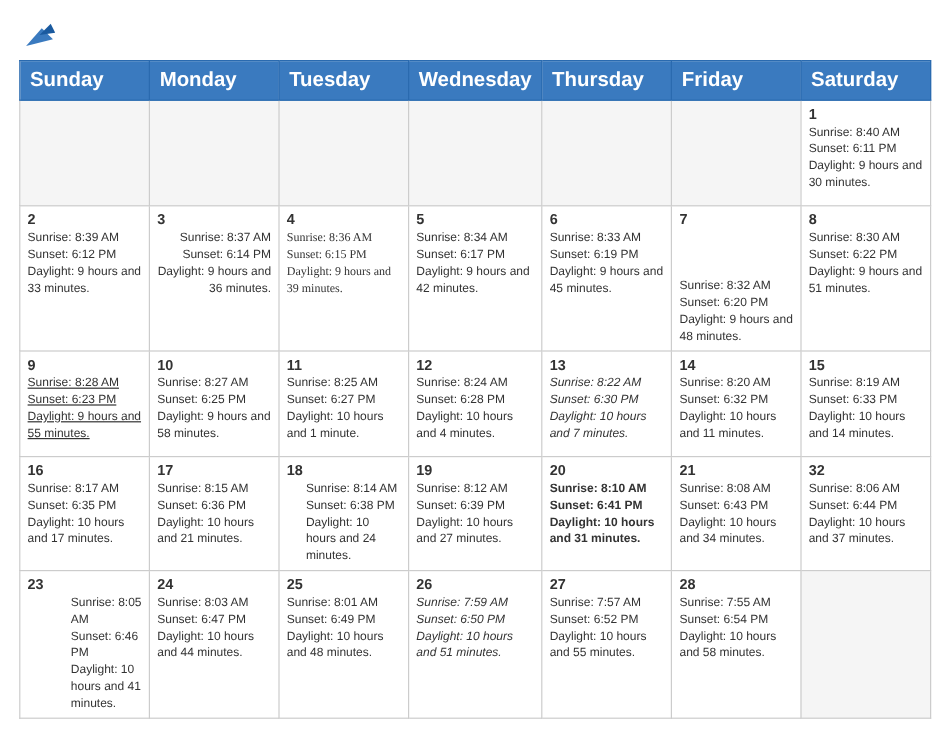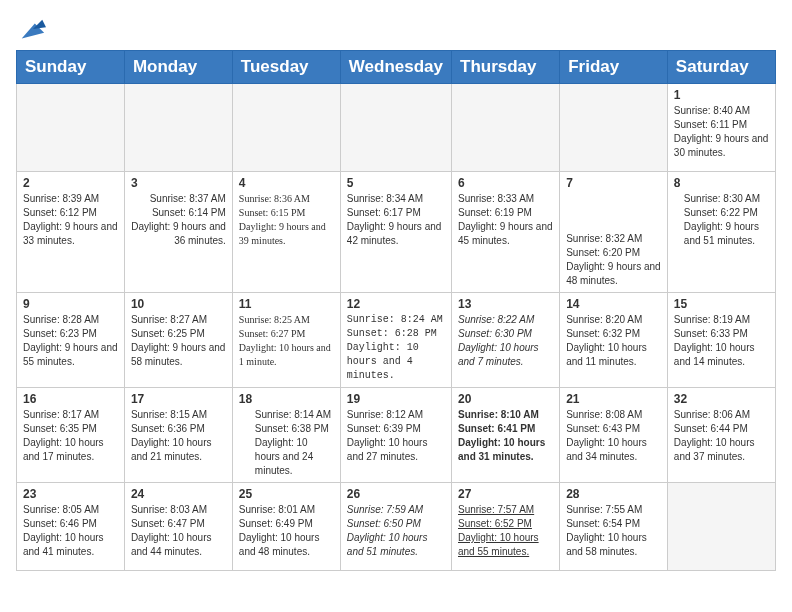--- a/index.html
+++ b/index.html
@@ -164,47 +164,47 @@
 Daylight: 9 hours and 45 minutes.</div>
         </td>
         <td>
           <span class="day-num">7</span>
           <div class="day-info" style="white-space: pre-line; margin-top: 42px;">Sunrise: 8:32 AM
 Sunset: 6:20 PM
 Daylight: 9 hours and 48 minutes.</div>
         </td>
         <td>
           <span class="day-num">8</span>
-          <div class="day-info" style="white-space: pre-line; margin-left: 10px;">Sunrise: 8:30 AM
+          <div class="day-info" style="white-space: pre-line;">Sunrise: 8:30 AM
 Sunset: 6:22 PM
 Daylight: 9 hours and 51 minutes.</div>
         </td>
       </tr>
       <tr>
         <td>
           <span class="day-num">9</span>
-          <div class="day-info" style="white-space: pre-line;">Sunrise: 8:28 AM
+          <div class="day-info" style="white-space: pre-line; text-decoration: underline;">Sunrise: 8:28 AM
 Sunset: 6:23 PM
 Daylight: 9 hours and 55 minutes.</div>
         </td>
         <td>
           <span class="day-num">10</span>
           <div class="day-info" style="white-space: pre-line;">Sunrise: 8:27 AM
 Sunset: 6:25 PM
 Daylight: 9 hours and 58 minutes.</div>
         </td>
         <td>
           <span class="day-num">11</span>
-          <div class="day-info" style="white-space: pre-line; font-family: Liberation Serif, serif;">Sunrise: 8:25 AM
+          <div class="day-info" style="white-space: pre-line;">Sunrise: 8:25 AM
 Sunset: 6:27 PM
 Daylight: 10 hours and 1 minute.</div>
         </td>
         <td>
           <span class="day-num">12</span>
-          <div class="day-info" style="white-space: pre-line; font-family: Liberation Mono, monospace;">Sunrise: 8:24 AM
+          <div class="day-info" style="white-space: pre-line;">Sunrise: 8:24 AM
 Sunset: 6:28 PM
 Daylight: 10 hours and 4 minutes.</div>
         </td>
         <td>
           <span class="day-num">13</span>
           <div class="day-info" style="white-space: pre-line; font-style: italic;">Sunrise: 8:22 AM
 Sunset: 6:30 PM
 Daylight: 10 hours and 7 minutes.</div>
         </td>
         <td>
@@ -260,21 +260,21 @@
         <td>
           <span class="day-num">32</span>
           <div class="day-info" style="white-space: pre-line;">Sunrise: 8:06 AM
 Sunset: 6:44 PM
 Daylight: 10 hours and 37 minutes.</div>
         </td>
       </tr>
       <tr>
         <td>
           <span class="day-num">23</span>
-          <div class="day-info" style="white-space: pre-line;">Sunrise: 8:05 AM
+          <div class="day-info" style="white-space: pre-line; margin-left: 36px;">Sunrise: 8:05 AM
 Sunset: 6:46 PM
 Daylight: 10 hours and 41 minutes.</div>
         </td>
         <td>
           <span class="day-num">24</span>
           <div class="day-info" style="white-space: pre-line;">Sunrise: 8:03 AM
 Sunset: 6:47 PM
 Daylight: 10 hours and 44 minutes.</div>
         </td>
         <td>
@@ -284,21 +284,21 @@
 Daylight: 10 hours and 48 minutes.</div>
         </td>
         <td>
           <span class="day-num">26</span>
           <div class="day-info" style="white-space: pre-line; font-style: italic;">Sunrise: 7:59 AM
 Sunset: 6:50 PM
 Daylight: 10 hours and 51 minutes.</div>
         </td>
         <td>
           <span class="day-num">27</span>
-          <div class="day-info" style="white-space: pre-line; text-decoration: underline;">Sunrise: 7:57 AM
+          <div class="day-info" style="white-space: pre-line;">Sunrise: 7:57 AM
 Sunset: 6:52 PM
 Daylight: 10 hours and 55 minutes.</div>
         </td>
         <td>
           <span class="day-num">28</span>
           <div class="day-info" style="white-space: pre-line;">Sunrise: 7:55 AM
 Sunset: 6:54 PM
 Daylight: 10 hours and 58 minutes.</div>
         </td>
         <td class="empty"></td>

